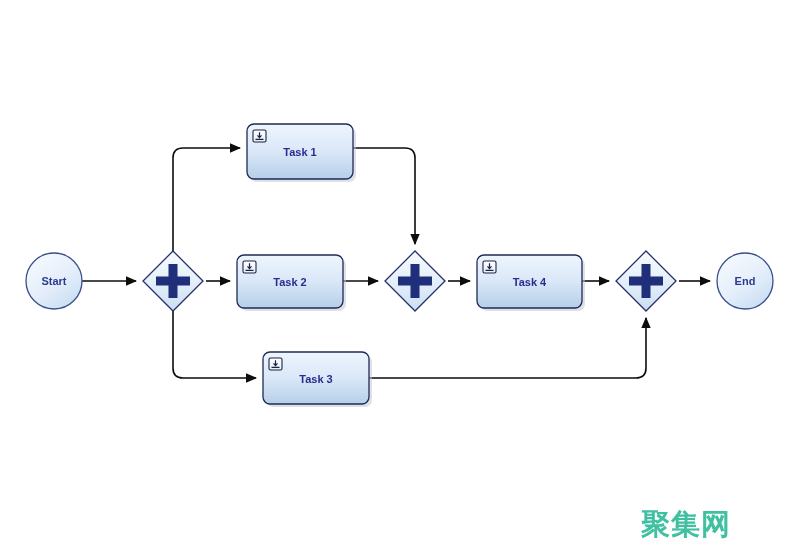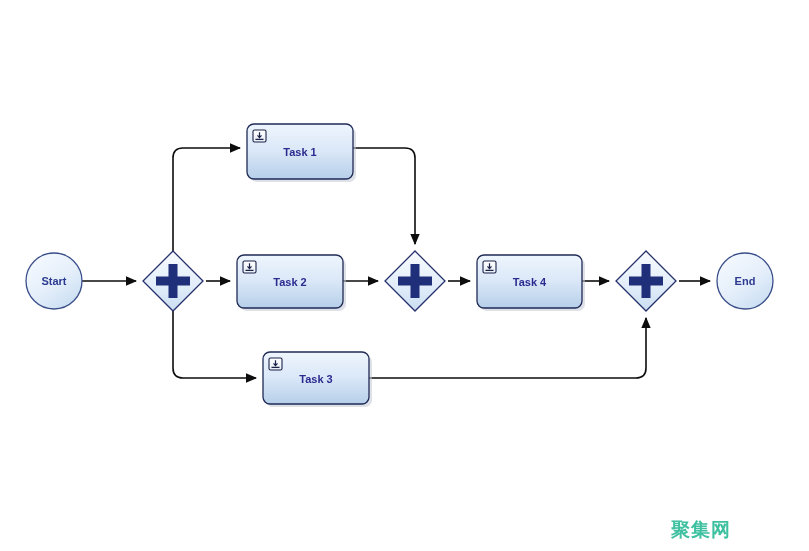--- a/index.html
+++ b/index.html
@@ -42,21 +42,21 @@
   .flow-line {
     fill: none;
     stroke: #0d0d0d;
     stroke-width: 1.6;
   }
   .watermark {
     position: absolute;
     right: 78px;
     bottom: 12px;
     font-family: "DejaVu Sans", sans-serif;
-    font-size: 19px;
+    font-size: 29px;
     font-weight: bold;
     color: #3fc0a0;
     letter-spacing: 1px;
     line-height: 1;
     user-select: none;
   }
 </style>
 </head>
 <body>
 

